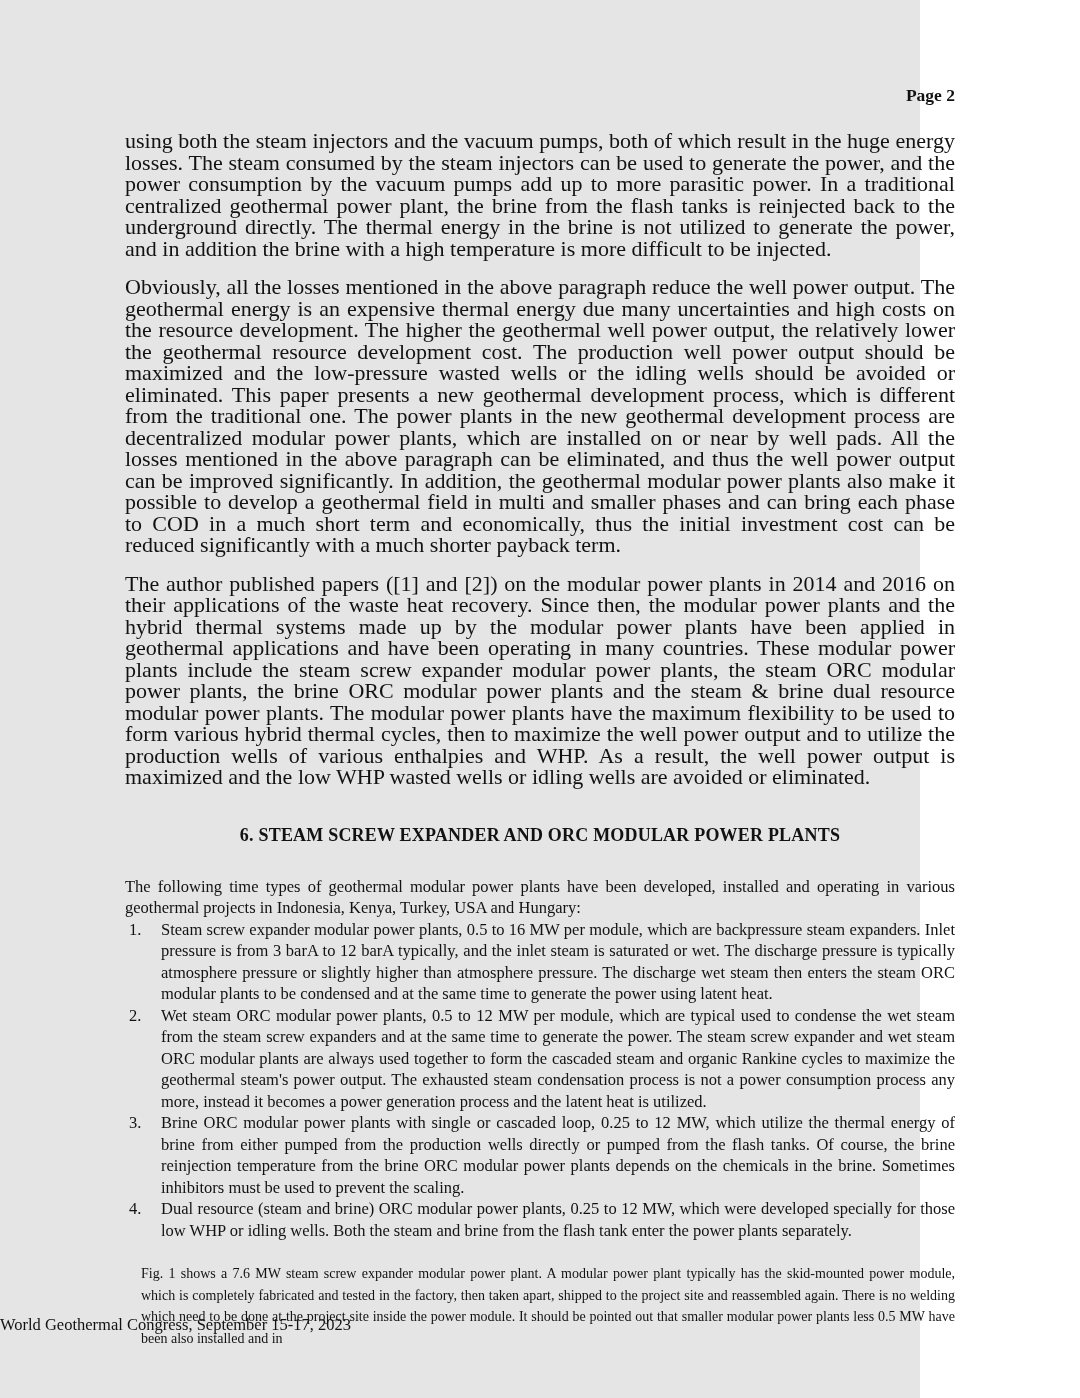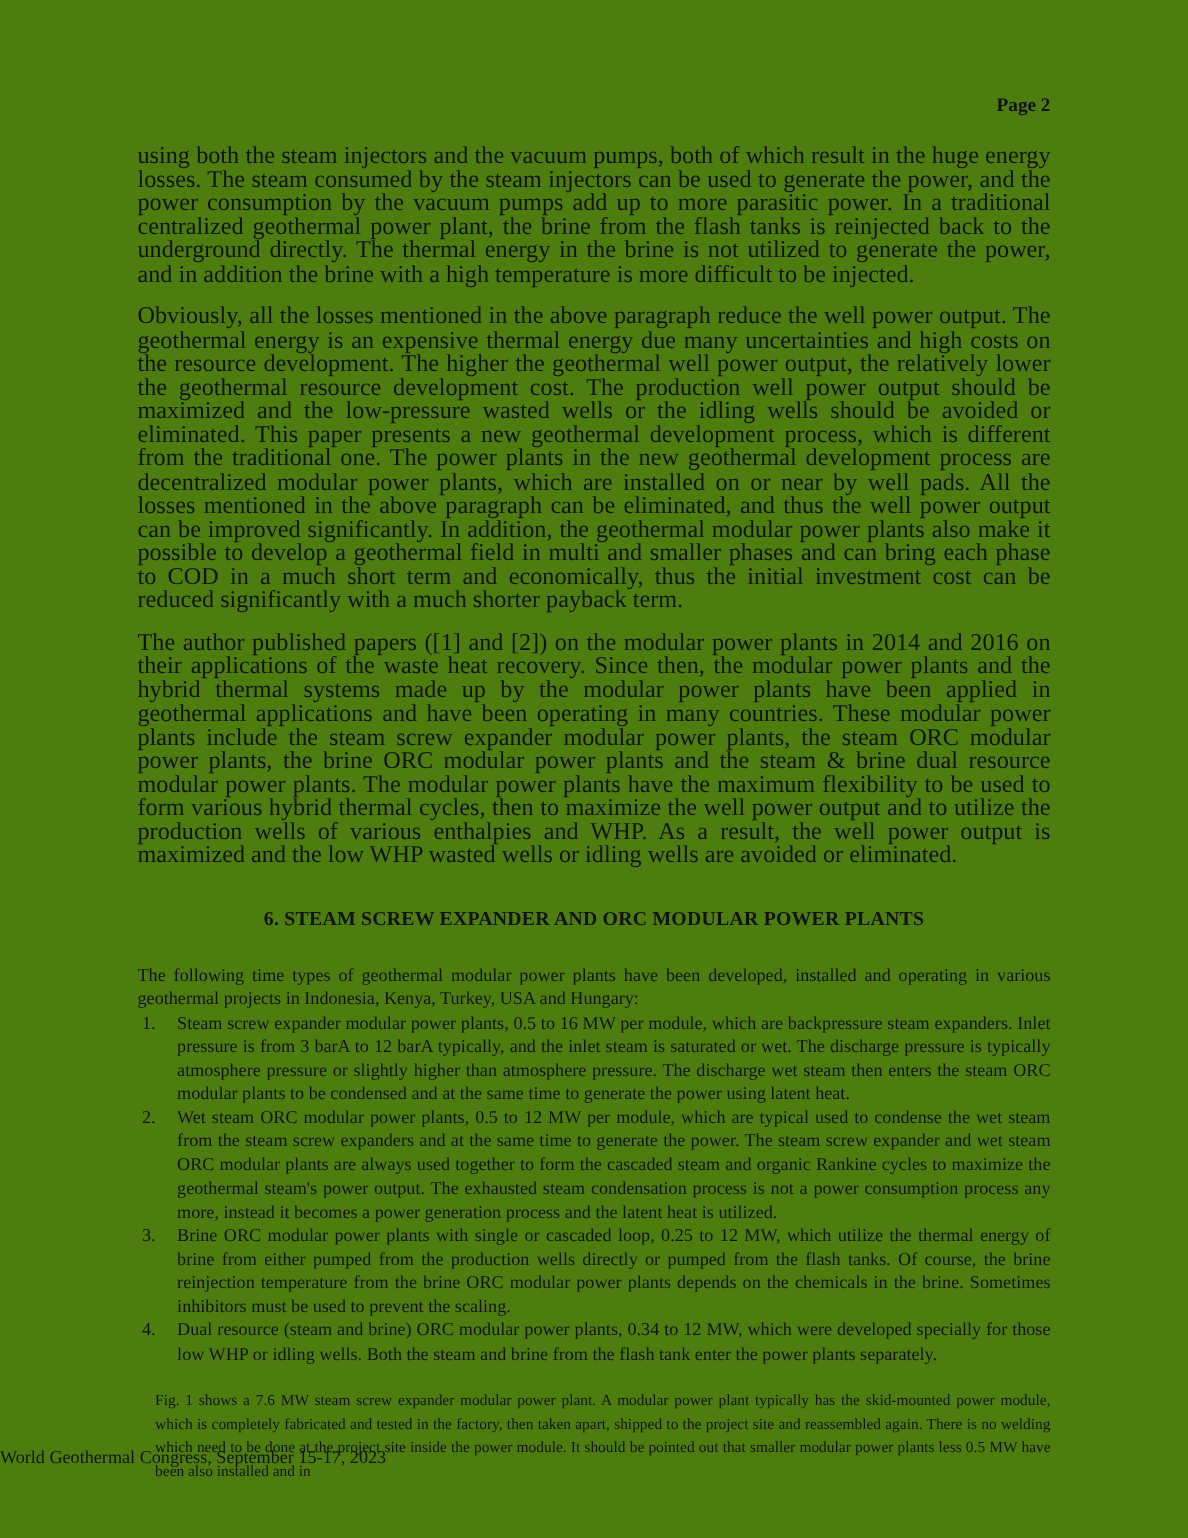--- a/index.html
+++ b/index.html
@@ -9,23 +9,23 @@
   }
   body {
     width: 1080px;
     height: 1398px;
     overflow: hidden;
     font-family: "Liberation Serif", serif;
     color: #121212;
   }
   .page {
     position: relative;
-    width: 1080px;
+    width: 920px;
     height: 1398px;
-    background: #4d7c0f;
+    background: #e5e5e5;
   }
   .content {
     position: absolute;
     left: 125px;
     top: 84px;
     width: 830px;
   }
   .page-num {
     text-align: right;
     font-weight: bold;
@@ -121,21 +121,21 @@
         <span class="item-text">Wet steam ORC modular power plants, 0.5 to 12 MW per module, which are typical used to condense the wet steam from the steam screw expanders and at the same time to generate the power. The steam screw expander and wet steam ORC modular plants are always used together to form the cascaded steam and organic Rankine cycles to maximize the geothermal steam's power output. The exhausted steam condensation process is not a power consumption process any more, instead it becomes a power generation process and the latent heat is utilized.</span>
       </div>
 
       <div class="num-item">
         <span class="marker">3.</span>
         <span class="item-text">Brine ORC modular power plants with single or cascaded loop, 0.25 to 12 MW, which utilize the thermal energy of brine from either pumped from the production wells directly or pumped from the flash tanks.  Of course, the brine reinjection temperature from the brine ORC modular power plants depends on the chemicals in the brine. Sometimes inhibitors must be used to prevent the scaling.</span>
       </div>
 
       <div class="num-item">
         <span class="marker">4.</span>
-        <span class="item-text">Dual resource (steam and brine) ORC modular power plants, 0.34 to 12 MW, which were developed specially for those low WHP or idling wells. Both the steam and brine from the flash tank enter the power plants separately.</span>
+        <span class="item-text">Dual resource (steam and brine) ORC modular power plants, 0.25 to 12 MW, which were developed specially for those low WHP or idling wells. Both the steam and brine from the flash tank enter the power plants separately.</span>
       </div>
 
     </div>
 
     <p class="closing-par">Fig. 1 shows a 7.6 MW steam screw expander modular power plant. A modular power plant typically has the skid-mounted power module, which is completely fabricated and tested in the factory, then taken apart, shipped to the project site and reassembled again. There is no welding which need to be done at the project site inside the power module. It should be pointed out that smaller modular power plants less 0.5 MW have been also installed and in</p>
 
   </div>
 
   <div class="footer">World Geothermal Congress, September 15-17, 2023</div>
 </div>

